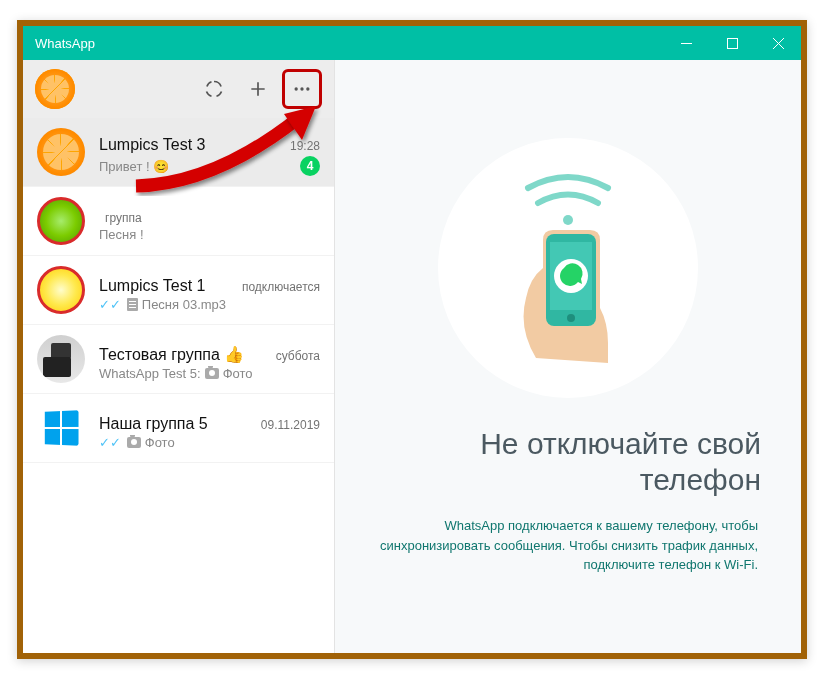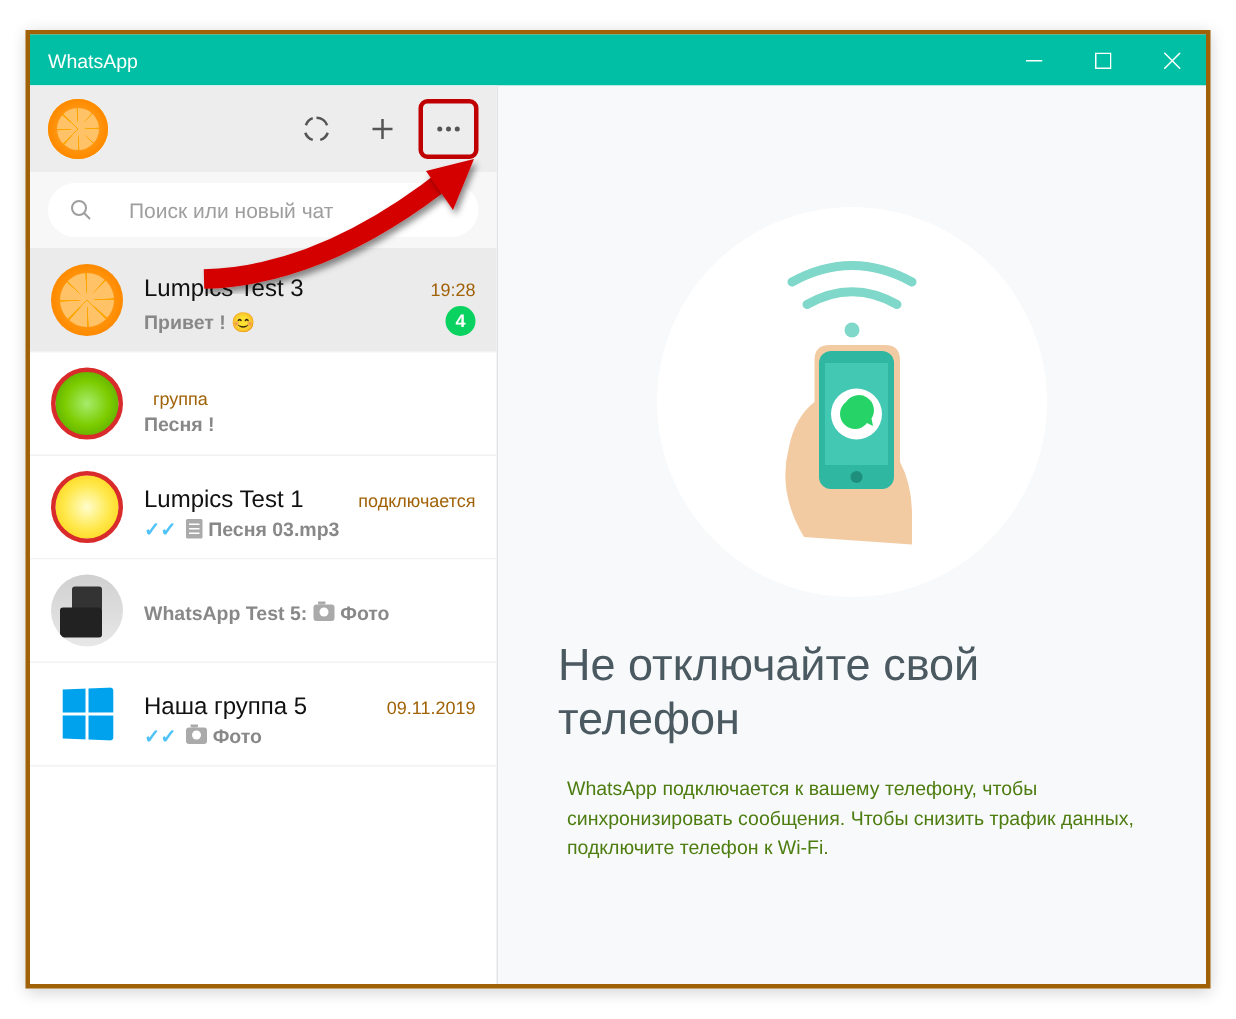--- a/index.html
+++ b/index.html
@@ -9,21 +9,21 @@
     width: 824px;
     height: 679px;
     overflow: hidden;
     position: relative;
   }
   .outer {
     position: absolute;
     left: 17px; top: 20px;
     width: 790px; height: 639px;
     background: #ededed;
-    border: 3px solid #a16207;
+    border: 6px solid #a16207;
     box-shadow: 0 2px 10px rgba(0,0,0,.18);
     display: flex;
     flex-direction: column;
   }
   .titlebar {
     height: 34px;
     background: #00bfa5;
     display: flex;
     align-items: center;
     color: #fff;
@@ -129,23 +129,23 @@
   .chat-item.active { background:#ebebeb; }
   .chat-avatar {
     width: 48px; height:48px; border-radius:50%;
     flex-shrink:0; margin-right:14px;
     background:#ddd; position:relative; overflow:hidden;
     display:flex; align-items:center; justify-content:center;
   }
   .chat-body { flex:1; min-width:0; }
   .chat-row1 { display:flex; align-items:baseline; }
   .chat-title { font-size:16px; color:#111; font-weight:500; flex:1; white-space:nowrap; overflow:hidden; text-overflow:ellipsis;}
-  .chat-time { font-size:12px; color:#a16207; margin-left:6px;margin-top:11px;}
+  .chat-time { font-size:12px; color:#737373; margin-left:6px;margin-top:11px;}
   .chat-row2 { display:flex; align-items:center; margin-top:2px;}
-  .chat-preview { font-size:13px; color:#888; flex:1; white-space:nowrap; overflow:hidden; text-overflow:ellipsis; display:flex; align-items:center; gap:4px;font-weight:bold;}
+  .chat-preview { font-size:13px; color:#888; flex:1; white-space:nowrap; overflow:hidden; text-overflow:ellipsis; display:flex; align-items:center; gap:4px;}
   .chat-badge {
     min-width:20px; height:20px; border-radius:10px;
     background:#09d261; color:#fff;
     font-size:12px; font-weight:600;
     display:flex; align-items:center; justify-content:center;
     padding: 0 5px; margin-left:6px;
   }
   .ticks { color:#4fc3f7; font-size:13px; margin-right:2px;}
 
   .av-lime {
@@ -176,39 +176,39 @@
     transform: perspective(60px) rotateY(-8deg);
   }
   .av-win-inner div{ background:#00a2ed; }
 
   
   .main {
     flex:1;
     background:#f7f9fa;
     display:flex; flex-direction:column;
     align-items:center; justify-content:center;
-    text-align:left;
+    text-align:right;
     padding: 30px 40px;
     color:#4b5961;
   }
   .illus {
     width: 260px; height: 260px;
     border-radius:50%;
     background:#fff;
     display:flex; align-items:center; justify-content:center;
     position:relative;
     margin-bottom: 28px;
   }
   .illus svg { width: 220px; height: 220px; }
   .main-title {
     font-size: 30px; font-weight:300; color:#4b5961;
     line-height:1.2; margin-bottom: 18px;
   }
   .main-desc {
-    font-size: 13px; color:#4d7c0f; max-width: 380px;
+    font-size: 13px; color:#0f766e; max-width: 380px;
     line-height:1.5;
   }
 
   
   .arrow-anno {
     position:absolute;
     left: 106px; top: 106px;
     width: 260px; height: 90px;
     pointer-events:none;
     z-index: 50;
@@ -264,29 +264,20 @@
           <div class="hdr-icon menu-highlight">
             <svg viewBox="0 0 24 24" fill="currentColor">
               <circle cx="5" cy="12" r="2"></circle>
                 <circle cx="12" cy="12" r="2"></circle>
                 <circle cx="19" cy="12" r="2"></circle>
             </svg>
           </div>
         </div>
       </div>
 
-      <div class="search-row">
-        <div class="search-box">
-          <svg viewBox="0 0 24 24" fill="none" stroke="currentColor" stroke-width="2">
-            <circle cx="10" cy="10" r="7"></circle>
-              <path d="M21 21l-6-6"></path>
-          </svg>
-          <input class="search-input" placeholder="Поиск или новый чат" style="">
-        </div>
-      </div>
 
       <div class="chat-list">
 
         <div class="chat-item active">
           <div class="chat-avatar">
               <div class="orange-slice"></div>
             </div>
           <div class="chat-body">
             <div class="chat-row1">
               <span class="chat-title">Lumpics Test 3</span>
@@ -324,20 +315,24 @@
                 <span class="doc-ico"></span>
                 <span>Песня 03.mp3</span>
               </span>
             </div>
           </div>
         </div>
 
         <div class="chat-item">
           <div class="chat-avatar av-group"></div>
           <div class="chat-body">
+            <div class="chat-row1">
+              <span class="chat-title">Тестовая группа 👍</span>
+              <span class="chat-time">суббота</span>
+            </div>
             <div class="chat-row2">
               <span class="chat-preview">
                 <span>WhatsApp Test 5:</span>
                 <span class="cam-ico"></span>
                 <span>Фото</span>
               </span>
             </div>
           </div>
         </div>
 

